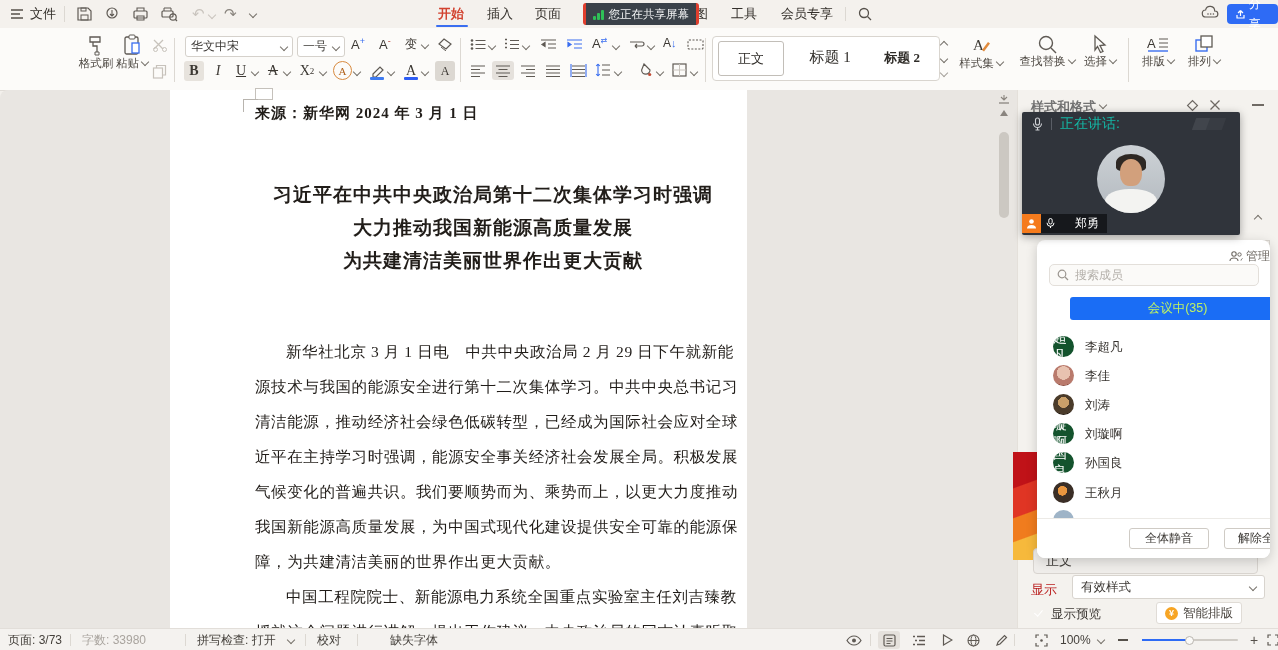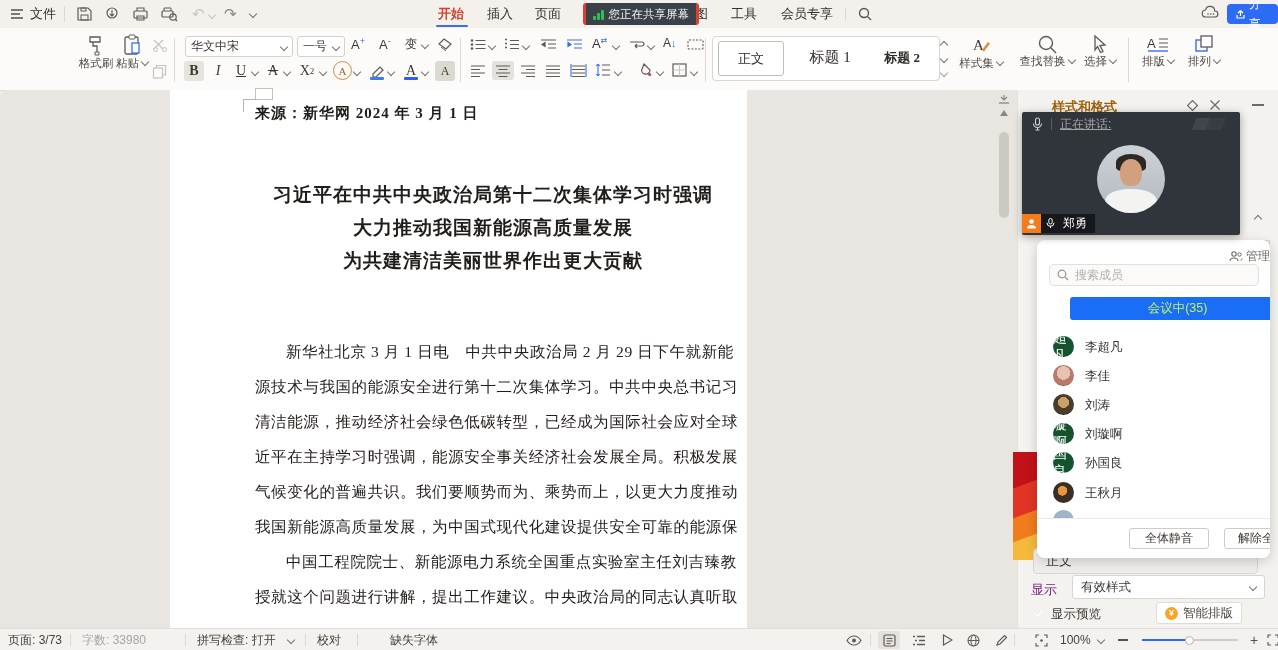--- a/index.html
+++ b/index.html
@@ -37,44 +37,44 @@
   
   .canvas{left:0;top:90px;width:1017px;height:538px;background:#e9e6e2;border-top-left-radius:8px;}
   .page{left:170px;top:0;width:577px;height:538px;background:#ffffff;}
   .doc{font-family:"Liberation Serif","DejaVu Serif",serif;color:#211d19;}
   .docline{height:35px;line-height:35px;font-size:15.5px;letter-spacing:0.6px;white-space:nowrap;}
   .ind{text-indent:2em;}
   .doc-title{font-size:19px;font-weight:bold;letter-spacing:1px;text-align:center;height:33px;line-height:33px;}
   .sb-thumb{background:#ccc8c2;border-radius:5px;}
   
   .rightpane{left:1017px;top:90px;width:261px;height:538px;background:#f4f2ee;border-left:1px solid #e4e0da;}
-  .pane-title{font-size:13px;color:#a16207;font-weight:bold;margin-left:21px;}
+  .pane-title{font-size:13px;color:#737373;font-weight:bold;}
   .dropdown{background:#fff;border:1px solid #d8d4ce;border-radius:3px;height:24px;box-sizing:border-box;
         display:flex;align-items:center;justify-content:space-between;padding:0 8px;font-size:12.5px;color:#3c3834;margin-left:9px;}
   .checkbox{width:14px;height:14px;background:#2f80f6;border-radius:3px;position:relative;}
   .checkbox::after{content:"";position:absolute;left:4.5px;top:1.5px;width:3.5px;height:7px;
         border-right:1.8px solid #fff;border-bottom:1.8px solid #fff;transform:rotate(40deg);}
   .smartbtn{background:#fff;border:1px solid #e0dcd6;border-radius:3px;display:flex;align-items:center;
         gap:5px;padding:0 8px;height:22px;box-sizing:border-box;font-size:12.5px;color:#4a453f;}
   .coin{width:13px;height:13px;border-radius:50%;background:#f7a524;color:#fff;font-size:9px;font-weight:bold;
         display:flex;align-items:center;justify-content:center;}
   .redart{background:linear-gradient(160deg,#c01218 0 30%,#e03524 31% 55%,#f07c1e 56% 75%,#f6b93c 76%);}
   
   .video{left:1022px;top:112px;width:218px;height:123px;background:#30343b;border-radius:2px;
         box-shadow:0 2px 8px rgba(0,0,0,.35);}
   .vid-head{left:0;top:0;width:218px;height:24px;display:flex;align-items:center;gap:8px;padding-left:10px;box-sizing:border-box;}
-  .vid-title{font-size:12px;color:#a3a3a3;text-decoration:underline;}
+  .vid-title{font-size:14px;color:#14b8a6;}
   .logo-par{position:absolute;width:16px;height:12px;background:#41454c;transform:skewX(-20deg);}
   .vavatar{left:75px;top:33px;width:68px;height:68px;border-radius:50%;overflow:hidden;
         background:linear-gradient(180deg,#cdd2d6,#b3b9bf);}
   .va-hair{left:19px;top:9px;width:30px;height:17px;border-radius:50% 50% 20% 20%;background:#2e2824;}
   .va-face{left:23px;top:14px;width:22px;height:27px;border-radius:48% 48% 42% 42%;background:#d2a07c;}
   .va-shirt{left:8px;top:44px;width:52px;height:26px;border-radius:46% 46% 0 0;background:#f3f3f1;}
   .name-badge{background:#f57b1d;width:19px;height:19px;display:flex;align-items:center;justify-content:center;}
-  .name-tag{background:rgba(18,20,24,.88);height:19px;display:flex;align-items:center;gap:8px;
+  .name-tag{background:rgba(18,20,24,.88);height:19px;display:flex;align-items:center;gap:20px;
         padding:0 8px 0 5px;color:#fff;font-size:12px;}
   
   .members{left:1037px;top:240px;width:233px;height:318px;background:#fff;border-radius:8px;
         box-shadow:0 3px 12px rgba(0,0,0,.18);overflow:hidden;}
   .manage{font-size:12px;color:#6f6a64;display:flex;align-items:center;gap:3px;}
   .searchbox{background:#fbfaf8;border:1px solid #e3dfda;border-radius:5px;height:22px;display:flex;
         align-items:center;gap:6px;padding:0 7px;box-sizing:border-box;}
   .searchbox span{font-size:12px;color:#b4b0aa;}
   .section-bar{background:#1a6df5;border-radius:3px;color:#bef264;font-size:12.5px;text-align:center;line-height:23px;margin-left:24px;}
   .mrow{left:0;width:233px;height:29px;}
@@ -413,20 +413,21 @@
         <div class="doc-title">为共建清洁美丽世界作出更大贡献</div>
       </div>
 
       <div class="abs doc" style="left:85px;top:244px;width:480px;">
         <div class="docline ind">新华社北京 3 月 1 日电　中共中央政治局 2 月 29 日下午就新能</div>
         <div class="docline">源技术与我国的能源安全进行第十二次集体学习。中共中央总书记习</div>
         <div class="docline">清洁能源，推动经济社会绿色低碳转型，已经成为国际社会应对全球</div>
         <div class="docline">近平在主持学习时强调，能源安全事关经济社会发展全局。积极发展</div>
         <div class="docline">气候变化的普遍共识。我们要顺势而为、乘势而上，以更大力度推动</div>
         <div class="docline">我国新能源高质量发展，为中国式现代化建设提供安全可靠的能源保</div>
+        <div class="docline">障，为共建清洁美丽的世界作出更大贡献。</div>
         <div class="docline ind">中国工程院院士、新能源电力系统全国重点实验室主任刘吉臻教</div>
         <div class="docline">授就这个问题进行讲解，提出工作建议。中央政治局的同志认真听取</div>
       </div>
     </div>
 
     <span class="abs" style="left:998px;top:4px;">
       <svg width="12" height="10">
           <path d="M6 1v4M3 3l3 3 3-3" fill="none" stroke="#8a857f" stroke-width="1.1"></path>
           <path d="M1 9h10" stroke="#8a857f" stroke-width="1.3"></path>
         </svg>
@@ -463,21 +464,21 @@
 
     
     <div class="abs redart" style="left:-5px;top:362px;width:32px;height:108px;"></div>
 
     
     <div class="abs" style="left:15px;top:458px;width:223px;height:24px;border:1px solid #d8d4cf;border-radius:4px;background:#efedea;overflow:hidden;">
       <span style="position:absolute;left:12px;top:3px;font-size:13px;color:#3f3c38;font-family:'Liberation Serif','DejaVu Serif',serif;">正文</span>
     </div>
 
     
-    <span class="abs" style="left:13px;top:491px;font-size:13px;color:#701a75;">显示</span>
+    <span class="abs" style="left:13px;top:491px;font-size:13px;color:#b91c1c;">显示</span>
     <div class="abs dropdown" style="left:45px;top:485px;width:193px;">
       <span>有效样式</span>
         <span class="chev"></span>
     </div>
     <span class="abs checkbox" style="left:13px;top:516px;"></span>
     <span class="abs" style="left:33px;top:516px;font-size:12.5px;color:#3c3834;">显示预览</span>
     <div class="abs smartbtn" style="left:138px;top:512px;">
       <span class="coin">¥</span>
       <span>智能排版</span>
     </div>

